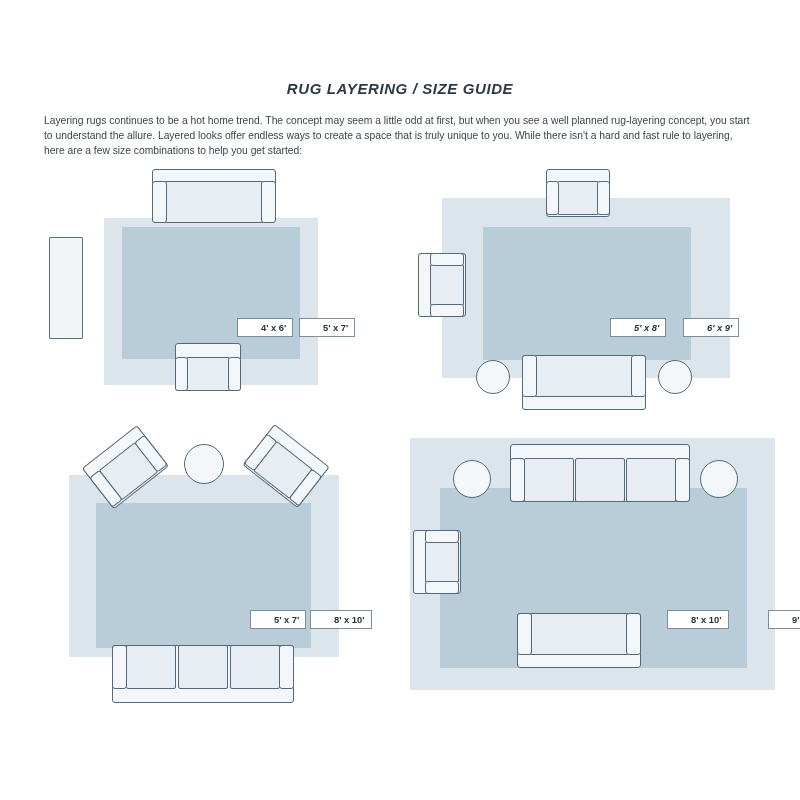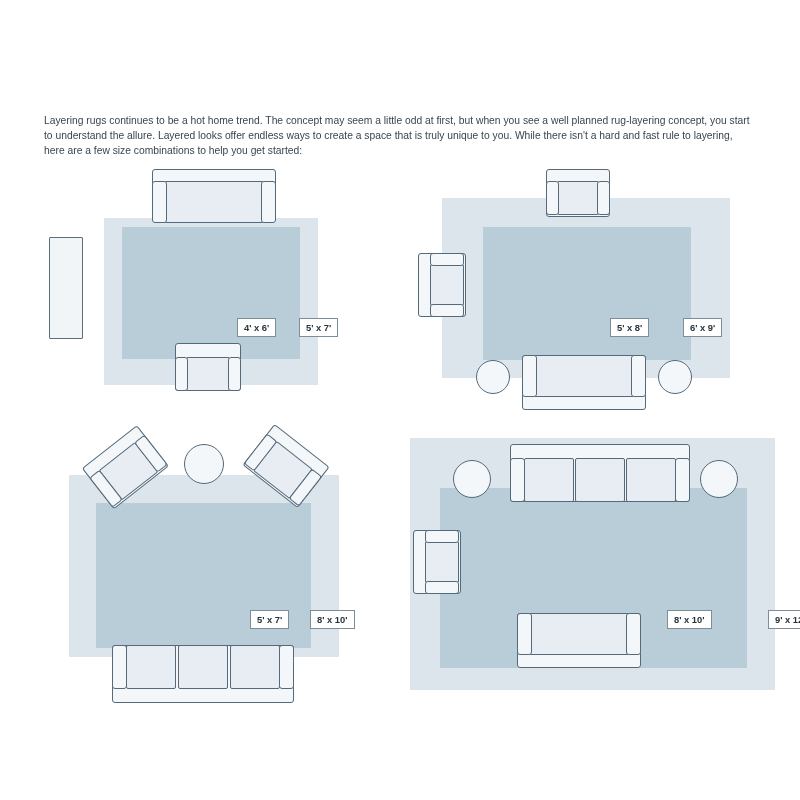--- a/index.html
+++ b/index.html
@@ -87,30 +87,31 @@
 
   
   .label {
     position: absolute;
     box-sizing: border-box;
     background: #ffffff;
     border: 1.3px solid #7d8e9a;
     font-size: 9.4px;
     font-weight: bold;
     color: #27323a;
-    padding: 3px 6px 3px 6px;
+    padding: 3px 6px 3px 23px;
     white-space: nowrap;
     line-height: 11px;
   }
 </style>
 </head>
 <body>
 
 <div class="page">
 
+  <div class="title">RUG LAYERING / SIZE GUIDE</div>
   <div class="intro">Layering rugs continues to be a hot home trend. The concept may seem a little odd at first, but when you see a well planned rug-layering concept, you start to understand the allure. Layered looks offer endless ways to create a space that is truly unique to you. While there isn't a hard and fast rule to layering, here are a few size combinations to help you get started:</div>
 
   <div class="diagram" style="left:44px; top:165px; width:320px; height:240px;">
 
     <div class="outer-rug" style="left:60px; top:53px; width:214px; height:167px;"></div>
     <div class="inner-rug" style="left:78px; top:62px; width:178px; height:132px;"></div>
 
     <div class="runner" style="left:5px; top:72px; width:32px; height:100px;"></div>
 
     <div class="furn" style="left:108px; top:4px; width:124px; height:52px;"></div>
@@ -120,21 +121,21 @@
 
     <div class="furn" style="left:131px; top:178px; width:66px; height:48px;"></div>
     <div class="cushion" style="left:142px; top:192px; width:44px; height:34px;"></div>
     <div class="furn" style="left:131px; top:192px; width:13px; height:34px;"></div>
     <div class="furn" style="left:184px; top:192px; width:13px; height:34px;"></div>
 
     <div class="label" style="left:193px; top:153px;">4' x 6'</div>
     <div class="label" style="left:255px; top:153px;">5' x 7'</div>
   </div>
 
-  <div class="diagram" style="left:410px; top:165px; width:350px; height:260px;">
+  <div class="diagram" style="left:410px; top:165px; width:350px; height:260px;font-style:italic;">
 
     <div class="outer-rug" style="left:32px; top:33px; width:288px; height:180px;"></div>
     <div class="inner-rug" style="left:73px; top:62px; width:208px; height:133px;"></div>
 
     <div class="furn" style="left:136px; top:4px; width:64px; height:48px;"></div>
     <div class="cushion" style="left:147px; top:16px; width:42px; height:34px;"></div>
     <div class="furn" style="left:136px; top:16px; width:13px; height:34px;"></div>
     <div class="furn" style="left:187px; top:16px; width:13px; height:34px;"></div>
 
     <div class="furn" style="left:8px; top:88px; width:48px; height:64px;"></div>

